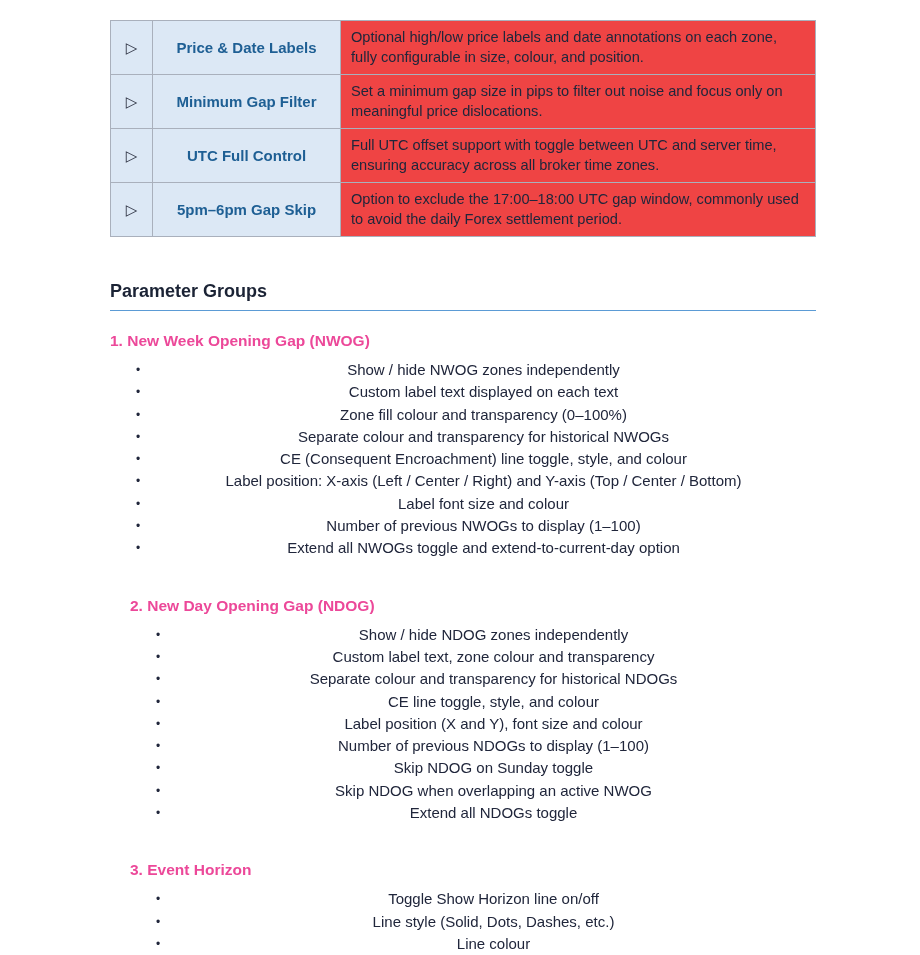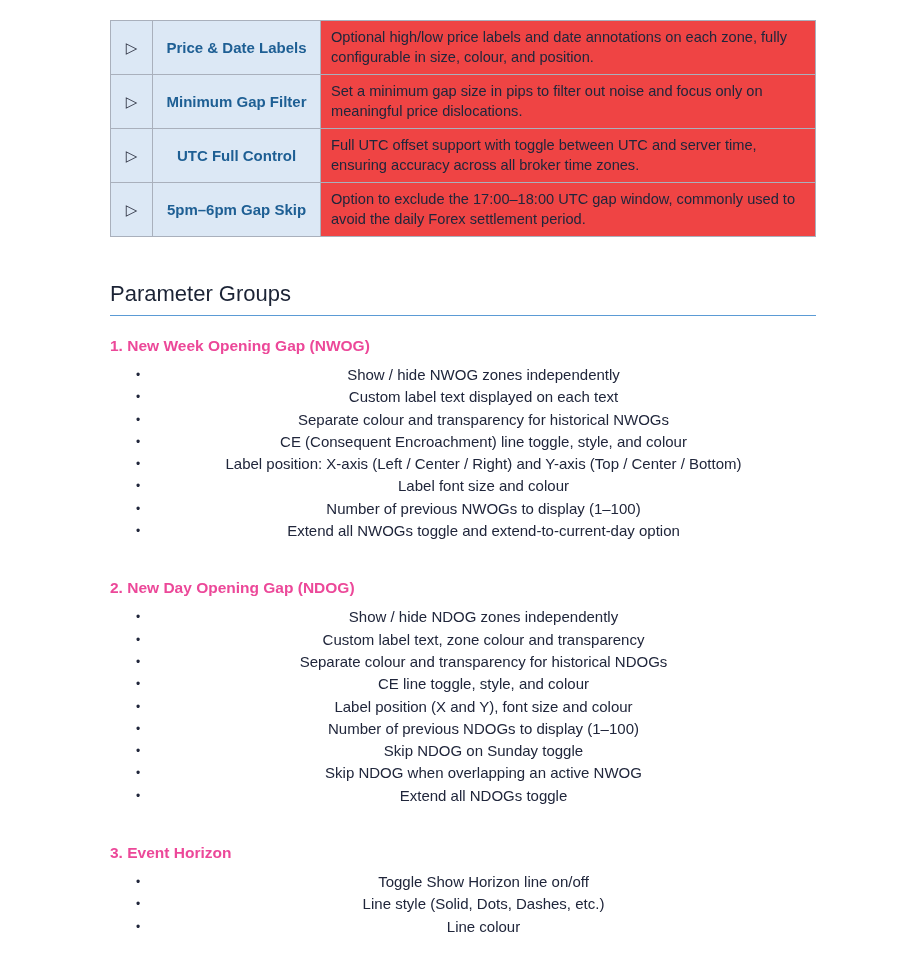--- a/index.html
+++ b/index.html
@@ -28,48 +28,48 @@
     vertical-align: middle;
   }
   td.icon-cell {
     width: 42px;
     background: #dce8f5;
     text-align: center;
     font-size: 15px;
     color: #2b3040;
   }
   td.label-cell {
-    width: 168px;
+    width: 188px;
     background: #dce8f5;
     color: #1e5f94;
     font-weight: bold;
     font-size: 15px;
     text-align: center;
     padding: 0 8px;
   }
   td.desc-cell {
     background: #ef4444;
     font-size: 14.6px;
     line-height: 1.33;
     padding: 7px 12px 7px 10px;
   }
 
   
   h2.group-heading {
     margin: 44px 0 0 0;
-    font-size: 22px;
-    font-weight: normal;
+    font-size: 18px;
+    font-weight: bold;
     color: #1b2335;
     border-bottom: 1px solid #5b9bd5;
     padding-bottom: 8px;
   }
 
   
   .section { margin-top: 21px; }
-  .section + .section { margin-top: 37px; }
+  .section + .section { margin-top: 37px; margin-left: 20px; }
   h3.section-title {
     margin: 0;
     font-size: 15.5px;
     font-weight: bold;
     color: #ec4899;
   }
   ul.section-list {
     list-style: none;
     margin: 9px 0 0 0;
     padding: 0 0 0 26px;
@@ -121,20 +121,21 @@
     </tbody>
   </table>
 
   <h2 class="group-heading">Parameter Groups</h2>
 
   <div class="section">
     <h3 class="section-title">1. New Week Opening Gap (NWOG)</h3>
     <ul class="section-list">
       <li>Show / hide NWOG zones independently</li>
       <li>Custom label text displayed on each text</li>
+      <li>Zone fill colour and transparency (0–100%)</li>
       <li>Separate colour and transparency for historical NWOGs</li>
       <li>CE (Consequent Encroachment) line toggle, style, and colour</li>
       <li>Label position: X-axis (Left / Center / Right) and Y-axis (Top / Center / Bottom)</li>
       <li>Label font size and colour</li>
       <li>Number of previous NWOGs to display (1–100)</li>
       <li>Extend all NWOGs toggle and extend-to-current-day option</li>
     </ul>
   </div>
 
   <div class="section">

